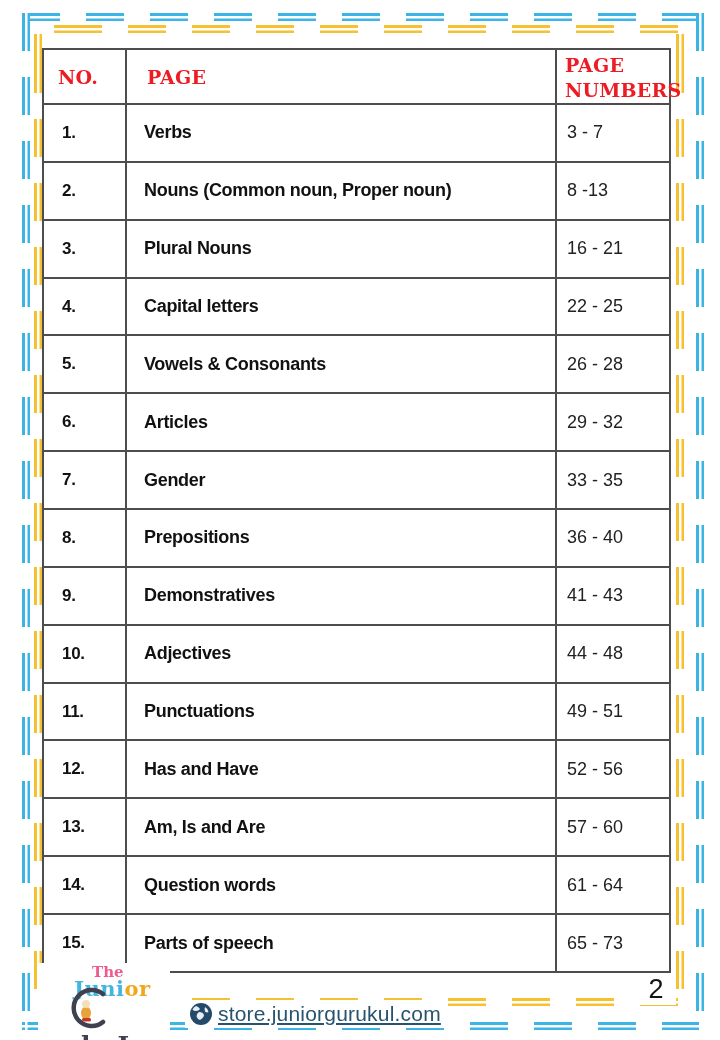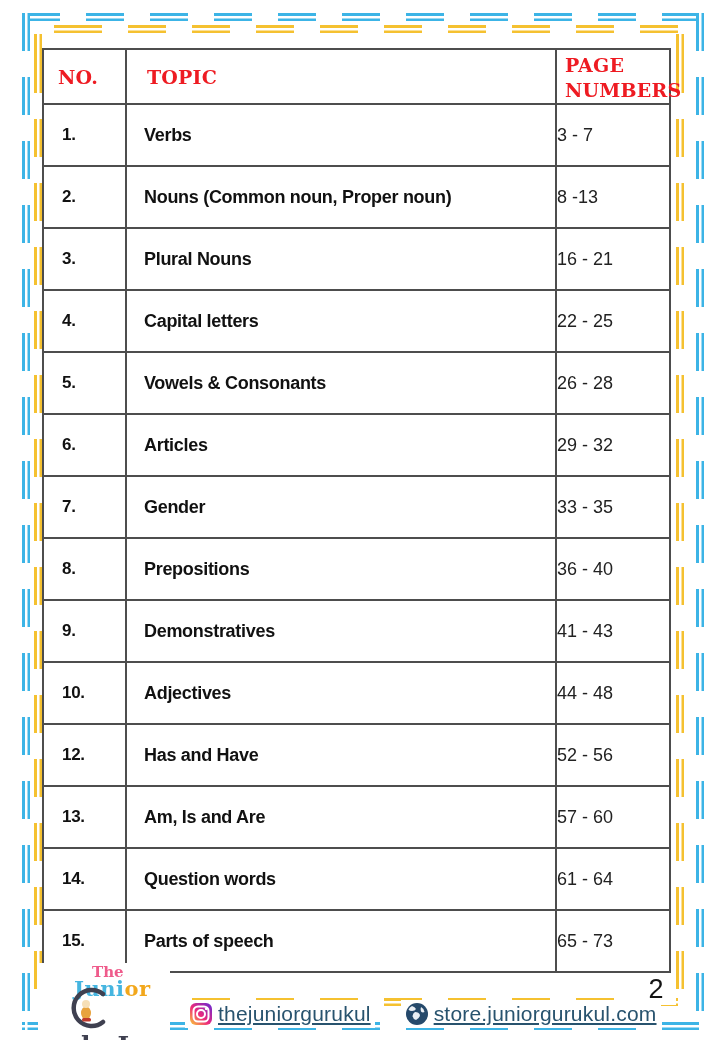--- a/index.html
+++ b/index.html
@@ -69,21 +69,21 @@
     height: 55px;
     letter-spacing: 0.2px;
   }
   th.h-no    { padding-left: 14px; }
   th.h-topic { padding-left: 20px; }
   th.h-pages { padding-left: 8px; line-height: 1.3; padding-top: 2px; }
 
   tbody td { height: 54.4px; color: #111; }
   td.cell-no    { padding-left: 18px; font-size: 17px; font-weight: bold; letter-spacing: -0.3px; }
   td.cell-topic { padding-left: 17px; font-size: 18px; font-weight: bold; letter-spacing: -0.3px; }
-  td.cell-pages { padding-left: 0; font-size: 18px; font-weight: normal; color: #222; }
+  td.cell-pages { padding-left: 10px; font-size: 18px; font-weight: normal; color: #222; }
 
   
   .logo {
     position: absolute; left: 38px; top: 963px;
     width: 132px; height: 70px;
     background: #fff; z-index: 3; text-align: center;
   }
   .logo .l-the {
     position: absolute; left: 54px; top: 0;
     color: #ef5b8b; font-weight: bold; font-size: 15px;
@@ -145,21 +145,21 @@
 
   <table class="toc">
     <colgroup>
         <col class="c-no">
         <col class="c-topic">
         <col class="c-pages">
       </colgroup>
     <thead>
       <tr>
         <th class="h-no">NO.</th>
-        <th class="h-topic">TOPIC</th>
+        <th class="h-topic">PAGE</th>
         <th class="h-pages">PAGE NUMBERS</th>
       </tr>
     </thead>
     <tbody>
     <tr>
       <td class="cell-no">1.</td>
       <td class="cell-topic">Verbs</td>
       <td class="cell-pages">3 - 7</td>
     </tr>
 
@@ -210,20 +210,25 @@
       <td class="cell-topic">Demonstratives</td>
       <td class="cell-pages">41 - 43</td>
     </tr>
 
     <tr>
       <td class="cell-no">10.</td>
       <td class="cell-topic">Adjectives</td>
       <td class="cell-pages">44 - 48</td>
     </tr>
 
+    <tr>
+      <td class="cell-no">11.</td>
+      <td class="cell-topic">Punctuations</td>
+      <td class="cell-pages">49 - 51</td>
+    </tr>
 
     <tr>
       <td class="cell-no">12.</td>
       <td class="cell-topic">Has and Have</td>
       <td class="cell-pages">52 - 56</td>
     </tr>
 
     <tr>
       <td class="cell-no">13.</td>
       <td class="cell-topic">Am, Is and Are</td>
@@ -258,38 +263,20 @@
         </svg>
       </span>
       <span class="l-urukul">urukuL</span>
     </span>
   </div>
 
   <div class="footer-links">
     <span class="link-group">
       <span class="icon-wrap">
         <svg width="24" height="24" viewBox="0 0 24 24">
-          <defs>
-            <linearGradient id="ig" x1="0" y1="1" x2="1" y2="0">
-              <stop offset="0" stop-color="#f9ce34"></stop>
-              <stop offset="0.45" stop-color="#ee2a7b"></stop>
-              <stop offset="1" stop-color="#6228d7"></stop>
-            </linearGradient>
-          </defs>
-          <rect x="1" y="1" width="22" height="22" rx="6" fill="url(#ig)"></rect>
-          <rect x="4.5" y="4.5" width="15" height="15" rx="4.5" fill="none" stroke="#fff" stroke-width="2"></rect>
-          <circle cx="12" cy="12" r="4" fill="none" stroke="#fff" stroke-width="2"></circle>
-          <circle cx="17.2" cy="6.8" r="1.4" fill="#fff"></circle>
-        </svg>
-      </span>
-      <a class="footer-link">thejuniorgurukul</a>
-    </span>
-    <span class="link-group">
-      <span class="icon-wrap">
-        <svg width="24" height="24" viewBox="0 0 24 24">
           <circle cx="12" cy="12" r="11" fill="#25496b"></circle>
           <path d="M7 4 q3 1 4 3 q-1 2 -4 2 q-2.5 0 -3.5 -1.5 q1 -2.5 3.5 -3.5 Z" fill="#e9eef4"></path>
           <path d="M10 10 q4 0 5 3 q-0.5 3.5 -4 5 q-3 -1 -3.5 -4 q0.5 -3 2.5 -4 Z" fill="#e9eef4"></path>
           <path d="M16 5 q3 1.5 3.5 5 q-2 1 -3.5 -0.5 q-1 -2 0 -4.5 Z" fill="#e9eef4"></path>
         </svg>
       </span>
       <a class="footer-link">store.juniorgurukul.com</a>
     </span>
   </div>
 

